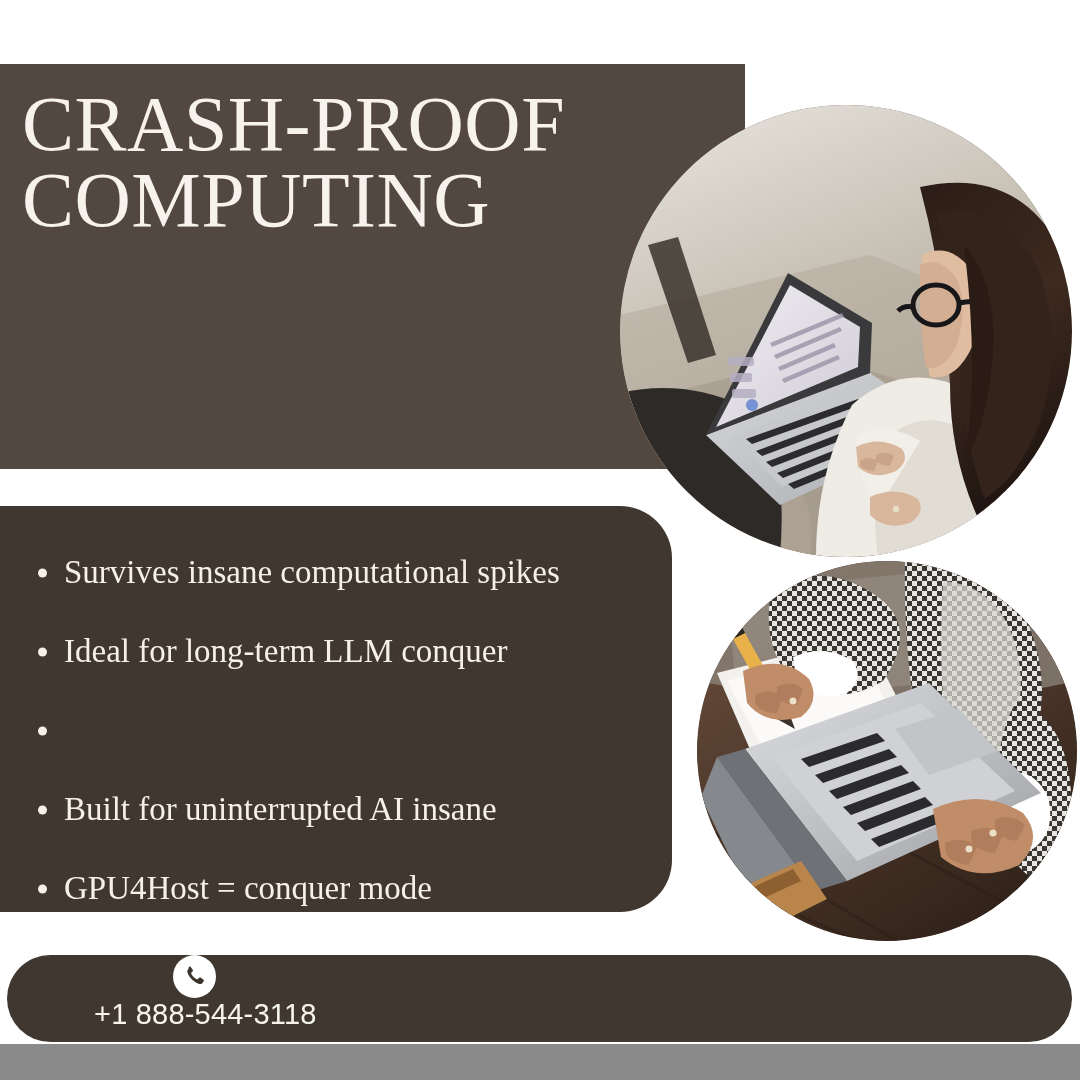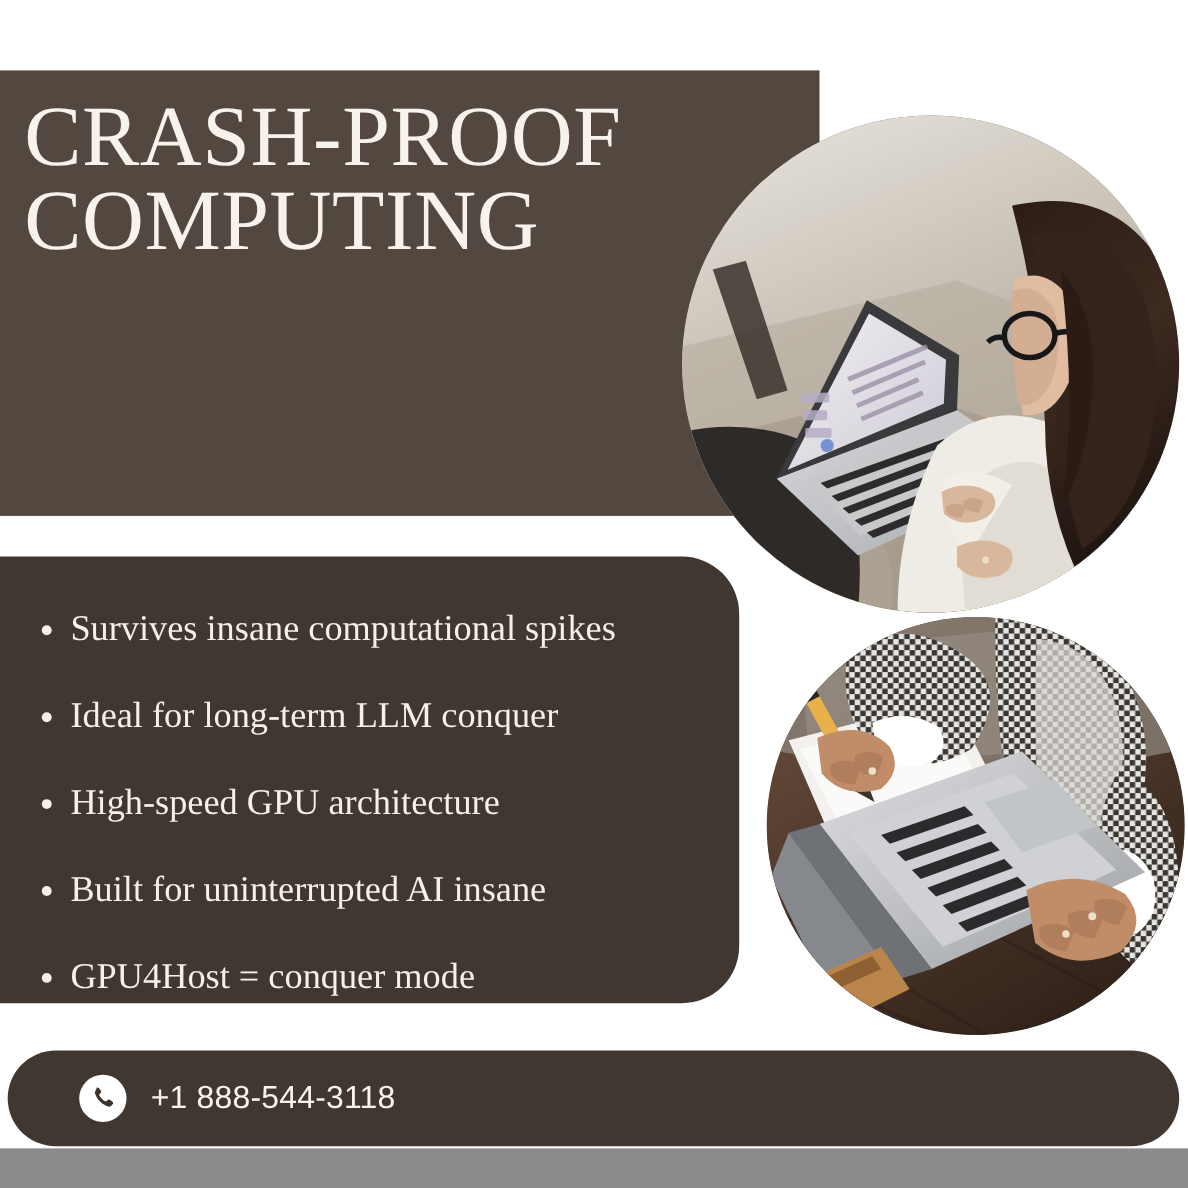--- a/index.html
+++ b/index.html
@@ -125,20 +125,21 @@
     background: #403830;
     border-radius: 44px;
     z-index: 5;
   }
   .contact-group {
     position: absolute;
     top: 0;
     height: 100%;
     display: flex;
     align-items: center;
+    flex-direction: column;
   }
   .contact-phone { left: 65px; }
   .contact-web   { left: 425px; }
   .circle-icon {
     width: 43px;
     height: 43px;
     border-radius: 50%;
     background: #ffffff;
     display: flex;
     align-items: center;
@@ -385,21 +386,20 @@
       <li class="bullet-item">
         <span class="bullet-dot"></span>
         <span>Survives insane computational spikes</span>
       </li>
       <li class="bullet-item">
         <span class="bullet-dot"></span>
         <span>Ideal for long-term LLM conquer</span>
       </li>
       <li class="bullet-item">
         <span class="bullet-dot"></span>
-        <span>High-speed GPU architecture</span>
       </li>
       <li class="bullet-item">
         <span class="bullet-dot"></span>
         <span>Built for uninterrupted AI insane</span>
       </li>
       <li class="bullet-item">
         <span class="bullet-dot"></span>
         <span>GPU4Host = conquer mode</span>
       </li>
     </ul>

